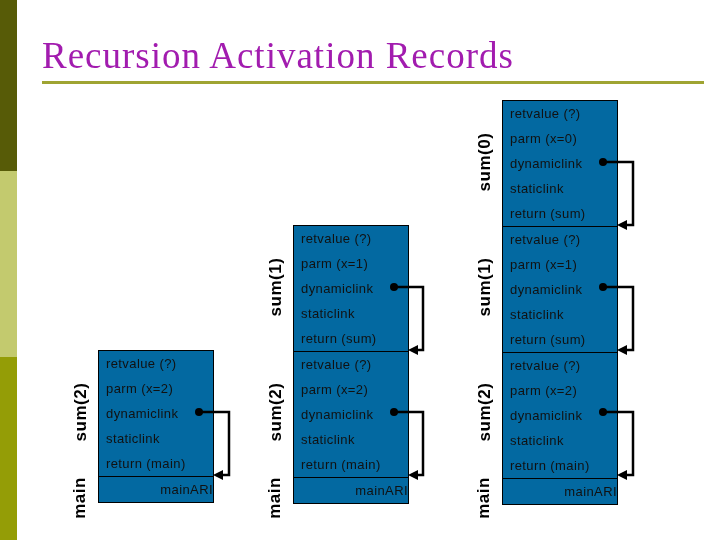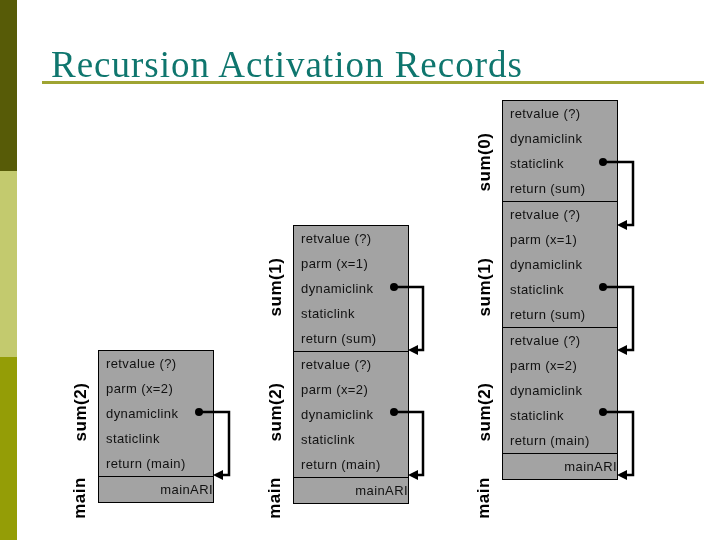--- a/index.html
+++ b/index.html
@@ -14,42 +14,42 @@
   
   .stripe { position: absolute; left: 0; width: 17px; }
   .stripe-top    { top: 0;   height: 171px; background: #575b07; }
   .stripe-middle { top: 171px; height: 186px; background: #c3ca6e; }
   .stripe-bottom { top: 357px; height: 183px; background: #949d06; }
 
   
   .title {
     position: absolute;
     left: 42px; top: 34px;
-    margin: 9px;
+    margin: 0;
     font-family: "Liberation Serif", serif;
     font-weight: normal;
     font-size: 37px;
     letter-spacing: 1px;
-    color: #0f766e;
+    color: #a21caf;
     white-space: nowrap;
   }
   .title-rule {
     position: absolute;
     left: 42px; top: 81px;
     width: 662px; height: 3px;
     background: #9fa432;
   }
 
   
   .stack-box {
     position: absolute;
     width: 116px;
     border: 1.5px solid #000;
     box-sizing: border-box;
-    background: #a3a3a3;
+    background: #0369a1;
   }
   .record { border-top: 1px solid #000; }
   .record:first-child { border-top: none; }
   .row {
     height: 25px;
     line-height: 25px;
     padding-left: 7px;
     font-size: 13px;
     letter-spacing: 0.4px;
     color: #111111;
@@ -121,20 +121,21 @@
     </div>
     <div class="row base-row">mainARI</div>
   </div>
   <div class="rlabel" style="left:211px; top:274px;">sum(1)</div>
   <div class="rlabel" style="left:211px; top:399px;">sum(2)</div>
   <div class="rlabel" style="left:210px; top:485px;">main</div>
 
   <div class="stack-box" style="left:502px; top:100px;">
     <div class="record">
       <div class="row">retvalue (?)</div>
+      <div class="row">parm (x=0)</div>
       <div class="row">dynamiclink</div>
       <div class="row">staticlink</div>
       <div class="row">return (sum)</div>
     </div>
     <div class="record">
       <div class="row">retvalue (?)</div>
       <div class="row">parm (x=1)</div>
       <div class="row">dynamiclink</div>
       <div class="row">staticlink</div>
       <div class="row">return (sum)</div>

